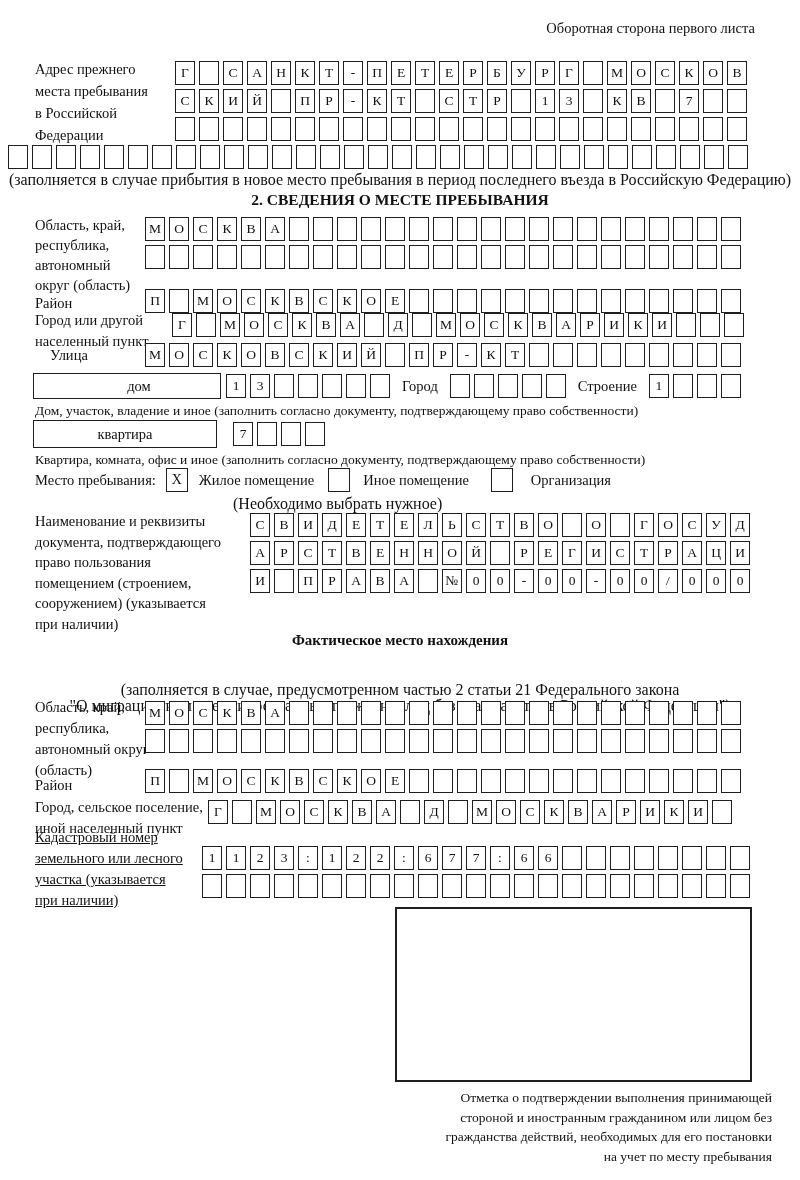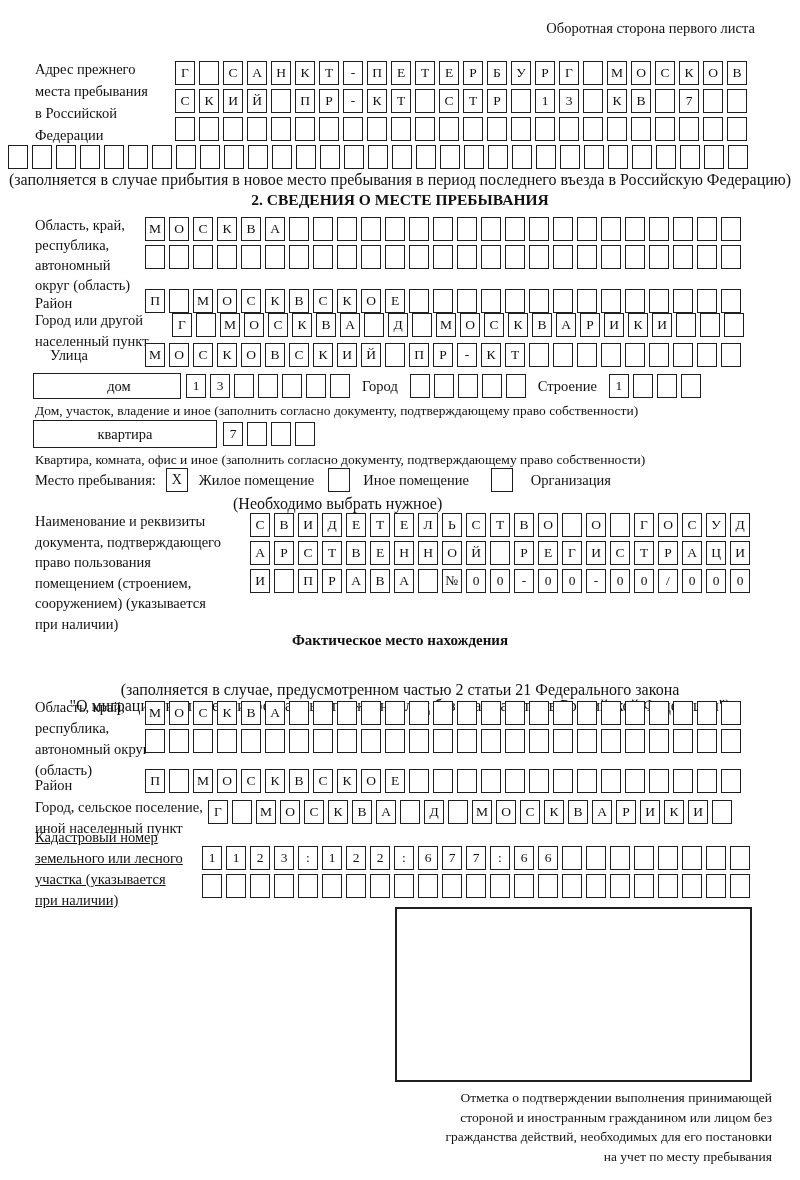--- a/index.html
+++ b/index.html
@@ -296,21 +296,21 @@
       <span class="cell"></span>
       <span class="cell"></span>
       <span class="cell"></span>
       <span class="cell"></span>
       <span class="cell"></span>
       <span class="cell"></span>
       <span class="cell"></span>
     </div>
 
   <div class="abs inline-row" style="left:33px;top:373px;gap:5px;">
-    <div class="wide-box" style="width:148px;height:26px;padding-left:24px;">дом</div>
+    <div class="wide-box" style="width:188px;height:26px;padding-left:24px;">дом</div>
     <div class="cells">
         <span class="cell">1</span>
         <span class="cell">3</span>
         <span class="cell"></span>
         <span class="cell"></span>
         <span class="cell"></span>
         <span class="cell"></span>
         <span class="cell"></span>
       </div>
     <div class="mini-label">Город</div>
@@ -324,21 +324,21 @@
     <div class="mini-label">Строение</div>
     <div class="cells">
         <span class="cell">1</span>
         <span class="cell"></span>
         <span class="cell"></span>
         <span class="cell"></span>
       </div>
   </div>
   <div class="abs" style="left:35px;top:403px;font-size:13.5px;">Дом, участок, владение и иное (заполнить согласно документу, подтверждающему право собственности)</div>
 
-  <div class="abs inline-row" style="left:33px;top:420px;gap:6px;">
+  <div class="abs inline-row" style="left:33px;top:420px;gap:16px;">
     <div class="wide-box" style="width:184px;height:28px;">квартира</div>
     <div class="cells">
         <span class="cell">7</span>
         <span class="cell"></span>
         <span class="cell"></span>
         <span class="cell"></span>
       </div>
   </div>
   <div class="abs inline-row" style="left:35px;top:468px;">
     <span style="font-size:14.5px;">Место пребывания:</span>

